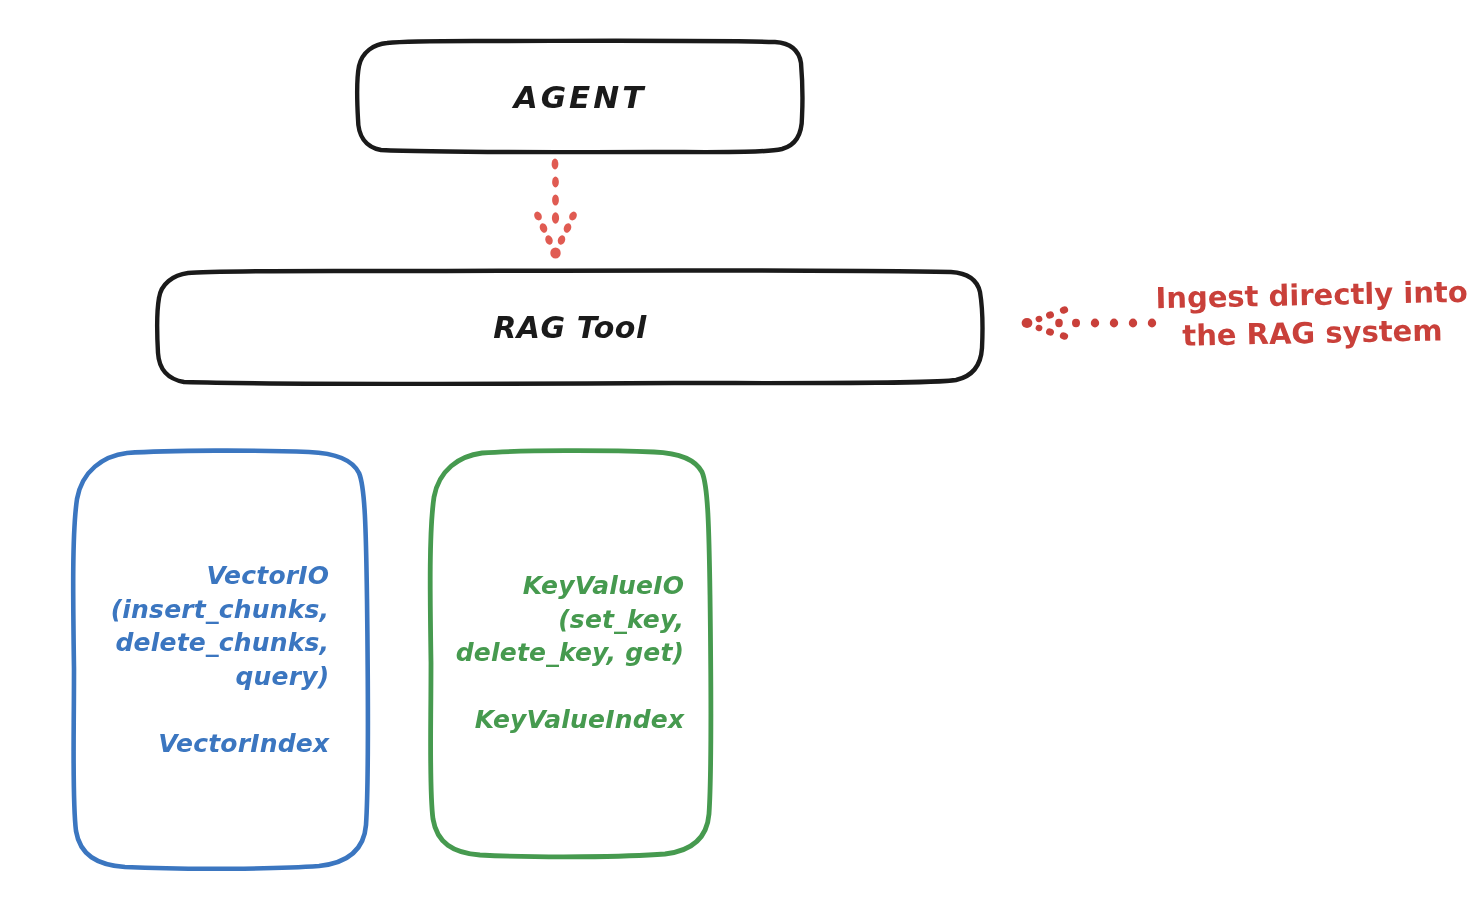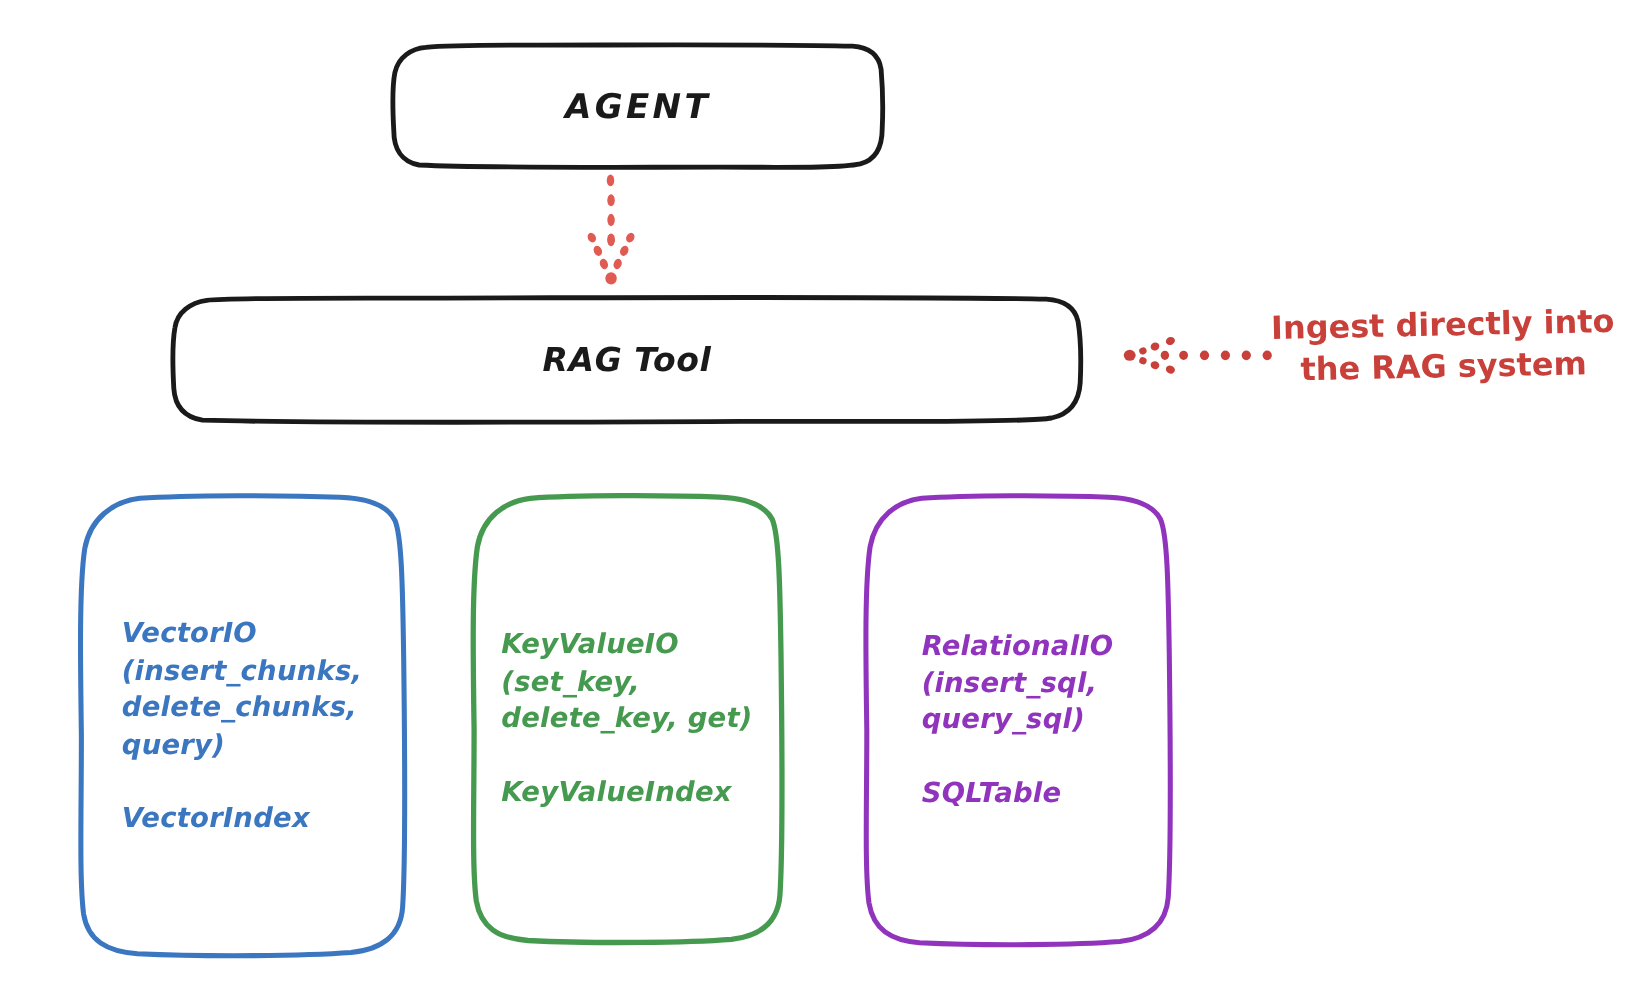--- a/index.html
+++ b/index.html
@@ -22,21 +22,21 @@
     height: 910px;
   }
 
   
   .node {
     position: absolute;
     box-sizing: border-box;
     display: flex;
     align-items: center;
     justify-content: center;
-    text-align: left;
+    text-align: right;
     background: transparent;
   }
   .node .node-svg {
     position: absolute;
     inset: 0;
     width: 100%;
     height: 100%;
     overflow: visible;
     pointer-events: none;
   }
@@ -237,28 +237,14 @@
                C190,1 100,1 58,4 Z" fill="#ffffff" stroke="#3b76c0" stroke-width="4.6" stroke-linecap="round" stroke-linejoin="round"></path>
     </svg>
     <div class="node-label">VectorIO
 (insert_chunks,
 delete_chunks,
 query)
 
 VectorIndex</div>
   </div>
 
-  <div class="node store" id="relational-node">
-    <svg class="node-svg" viewBox="0 0 282 410" preserveAspectRatio="none">
-      <path d="M54,4 C31,7 12,21 7,48 C2,82 3,147 4,215 C4,284 2,342 6,372
-               C10,396 26,406 52,408 C113,411 197,410 234,407
-               C260,404 276,392 278,367 C281,322 280,225 279,147
-               C278,78 277,37 271,23 C264,10 248,4 224,3
-               C177,1 94,1 54,4 Z" fill="#ffffff" stroke="#9134bd" stroke-width="4.6" stroke-linecap="round" stroke-linejoin="round"></path>
-    </svg>
-    <div class="node-label">RelationalIO
-(insert_sql,
-query_sql)
-
-SQLTable</div>
-  </div>
 
 </div>
 
 </body></html>

